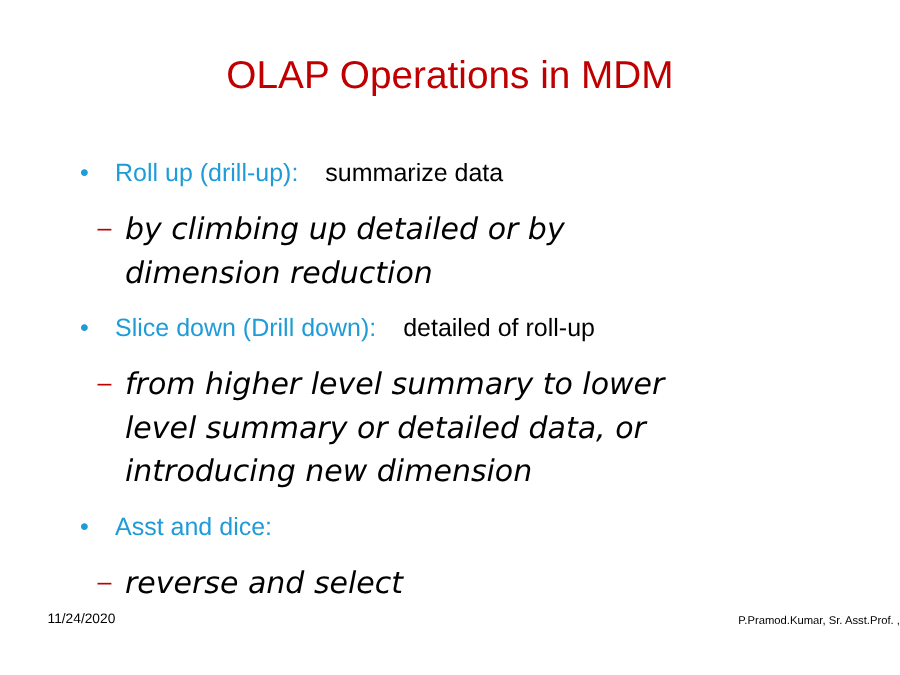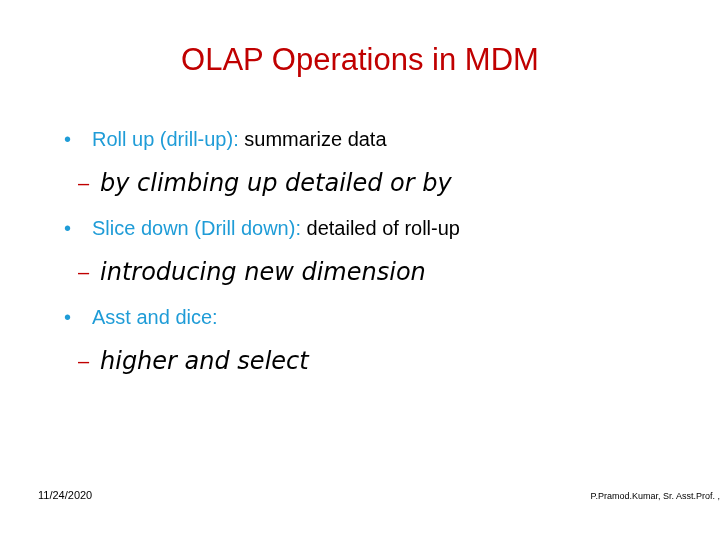--- a/index.html
+++ b/index.html
@@ -50,20 +50,21 @@
   }
   .lvl1 .bullet {
     position: absolute;
     left: 24px;
     top: 0px;
     font-size: 20px;
     color: #1f9cd7;
   }
   .lvl1 .tail {
     color: #000000;
+    margin-left: 16px;
   }
   .lvl1 .colon {
     color: #1f9cd7;
   }
   .lvl2 {
     position: relative;
     padding-left: 60px;
     font-size: 24px;
     line-height: 35px;
     color: #000000;
@@ -112,38 +113,41 @@
 
   <div class="body-area">
 
     <div class="lvl1">
       <span class="bullet">•</span><span>Roll up (drill-up)</span><span class="colon">:</span><span class="tail"> summarize data</span>
     </div>
 
     <div class="lvl2">
       <span class="dash">–</span>
         <span class="indent">by climbing up detailed or by</span>
+        <span class="indent">dimension reduction</span>
     </div>
 
     <div class="lvl1">
       <span class="bullet">•</span><span>Slice down (Drill down)</span><span class="colon">:</span><span class="tail"> detailed of roll-up</span>
     </div>
 
     <div class="lvl2">
       <span class="dash">–</span>
+        <span class="indent">from higher level summary to lower</span>
+        <span class="indent">level summary or detailed data, or</span>
         <span class="indent">introducing new dimension</span>
     </div>
 
     <div class="lvl1">
       <span class="bullet">•</span><span>Asst and dice</span><span class="colon">:</span>
     </div>
 
     <div class="lvl2">
       <span class="dash">–</span>
-        <span class="indent">higher and select</span>
+        <span class="indent">reverse and select</span>
     </div>
 
   </div>
 
   <div class="footer-date">11/24/2020</div>
   <div class="footer-center">P.Pramod.Kumar, Sr. Asst.Prof. ,</div>
 
 </div>
 
 </body></html>

